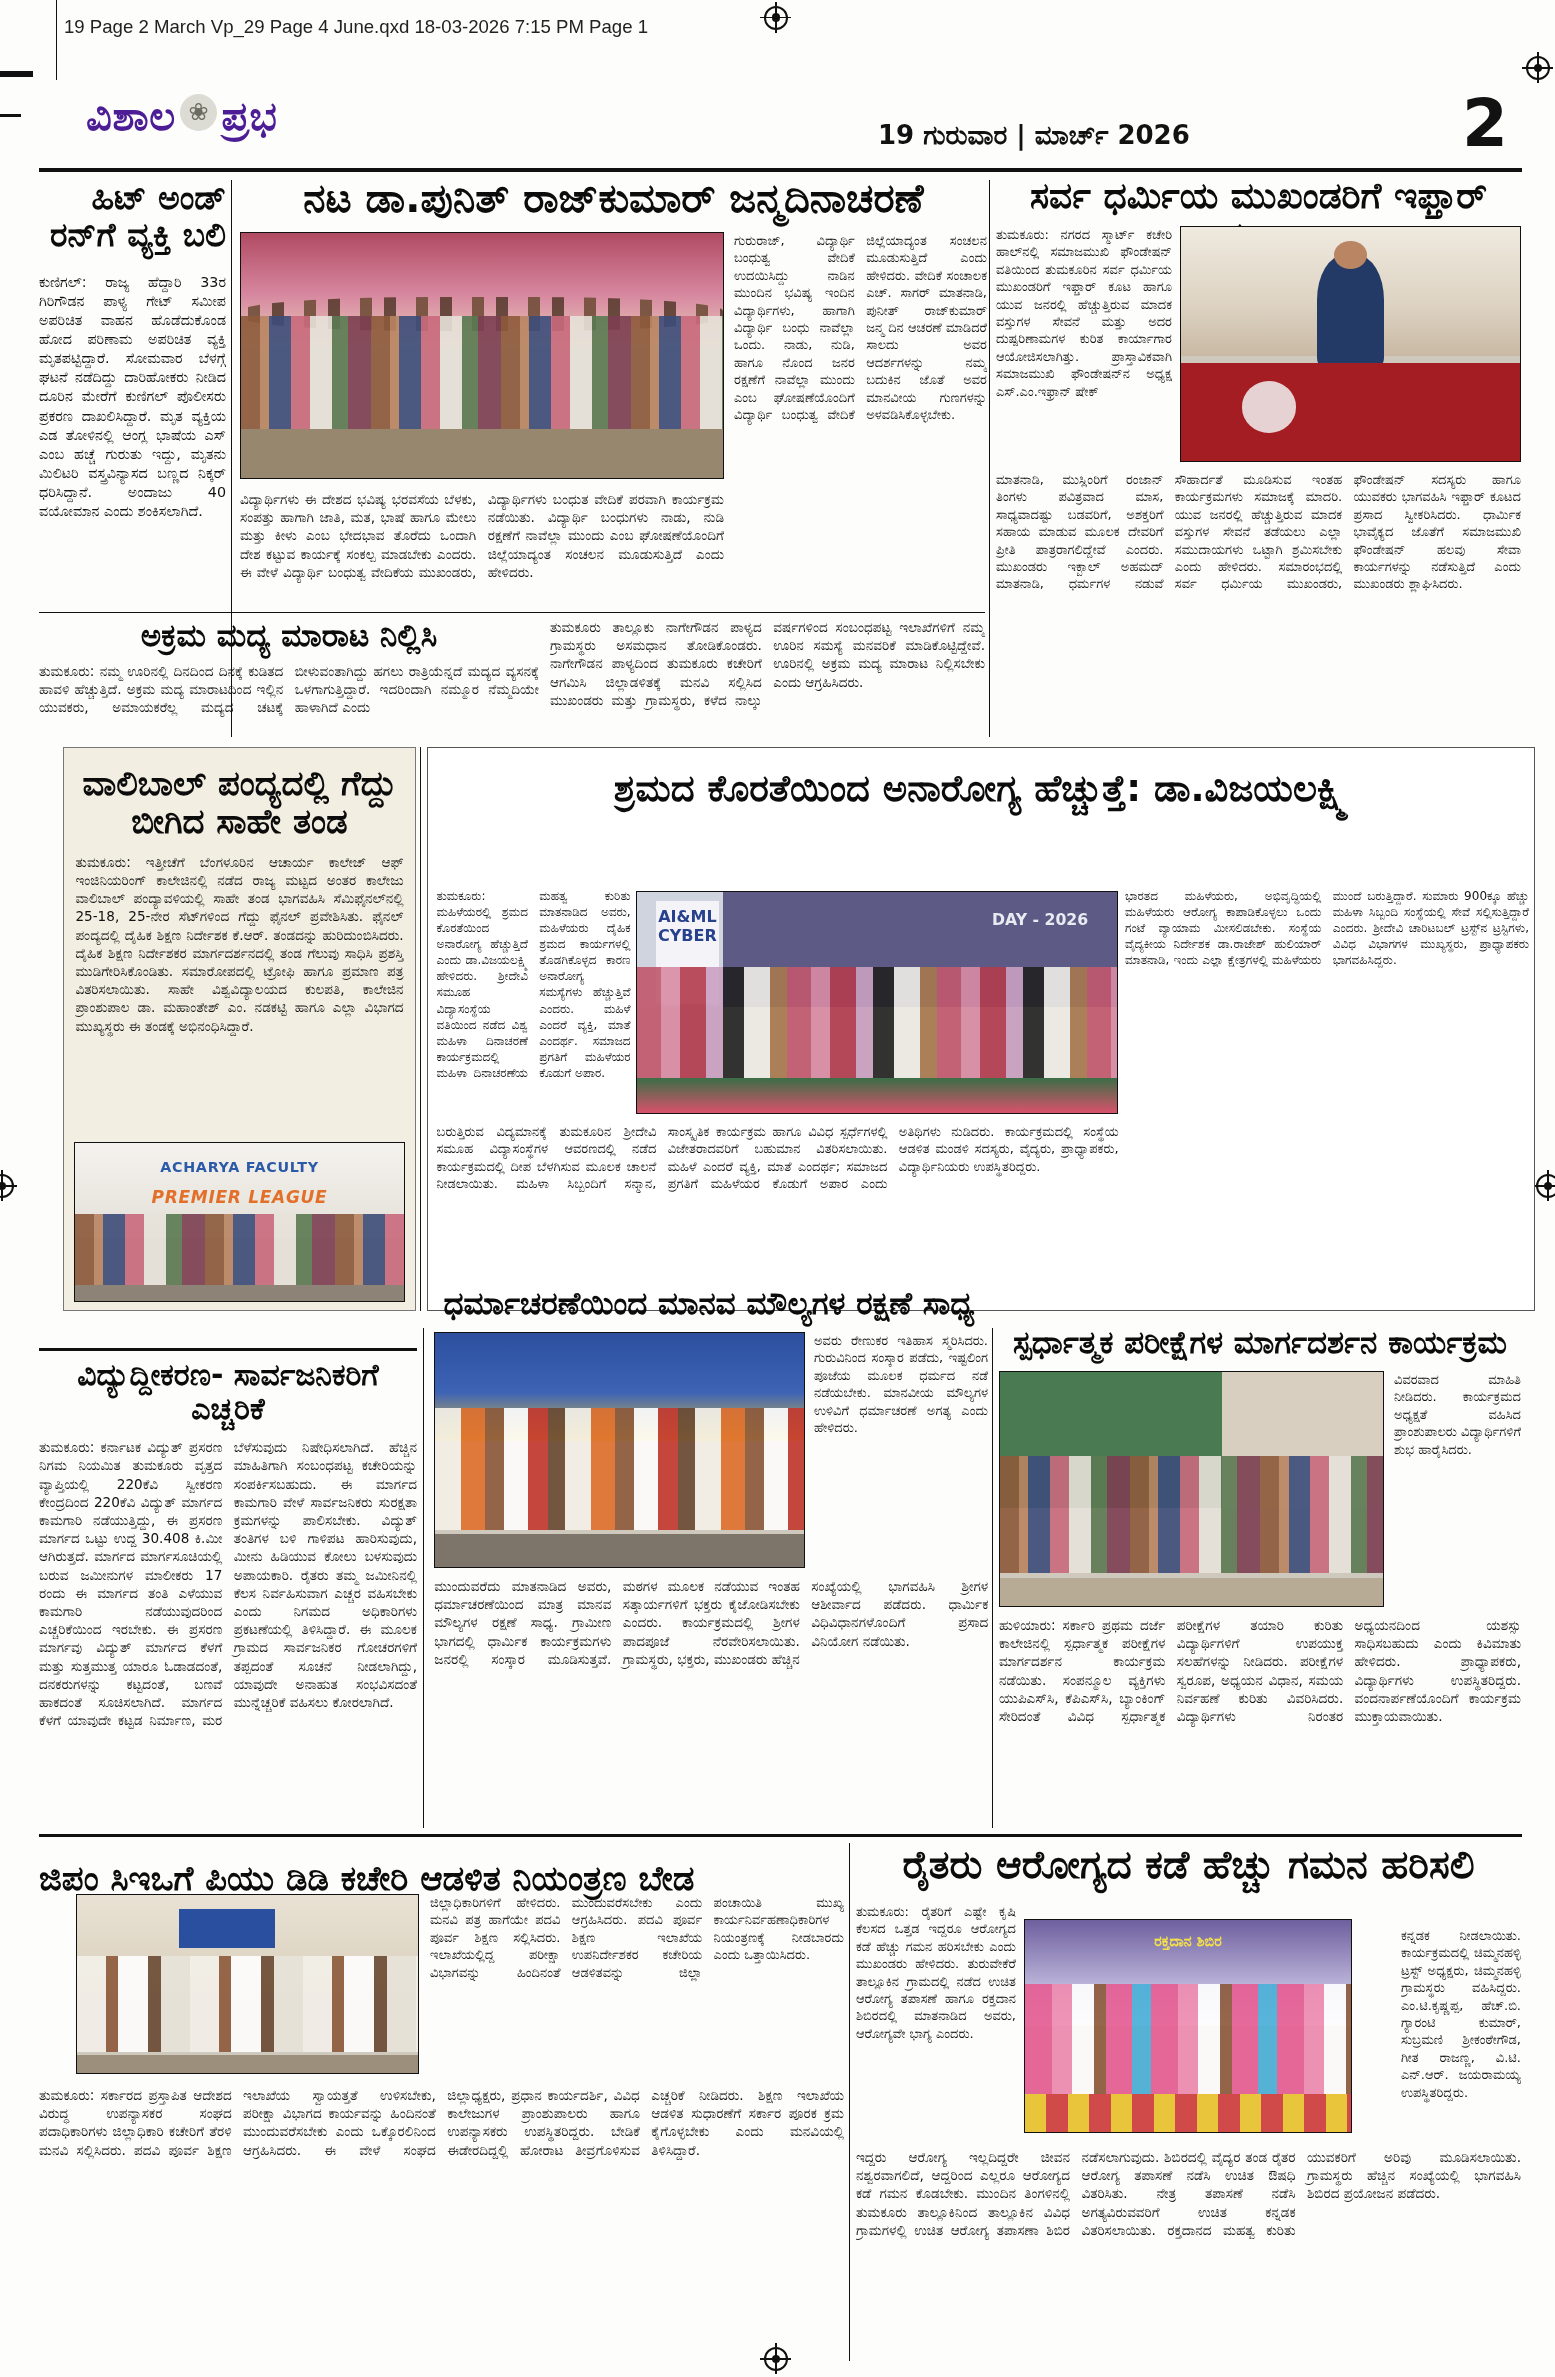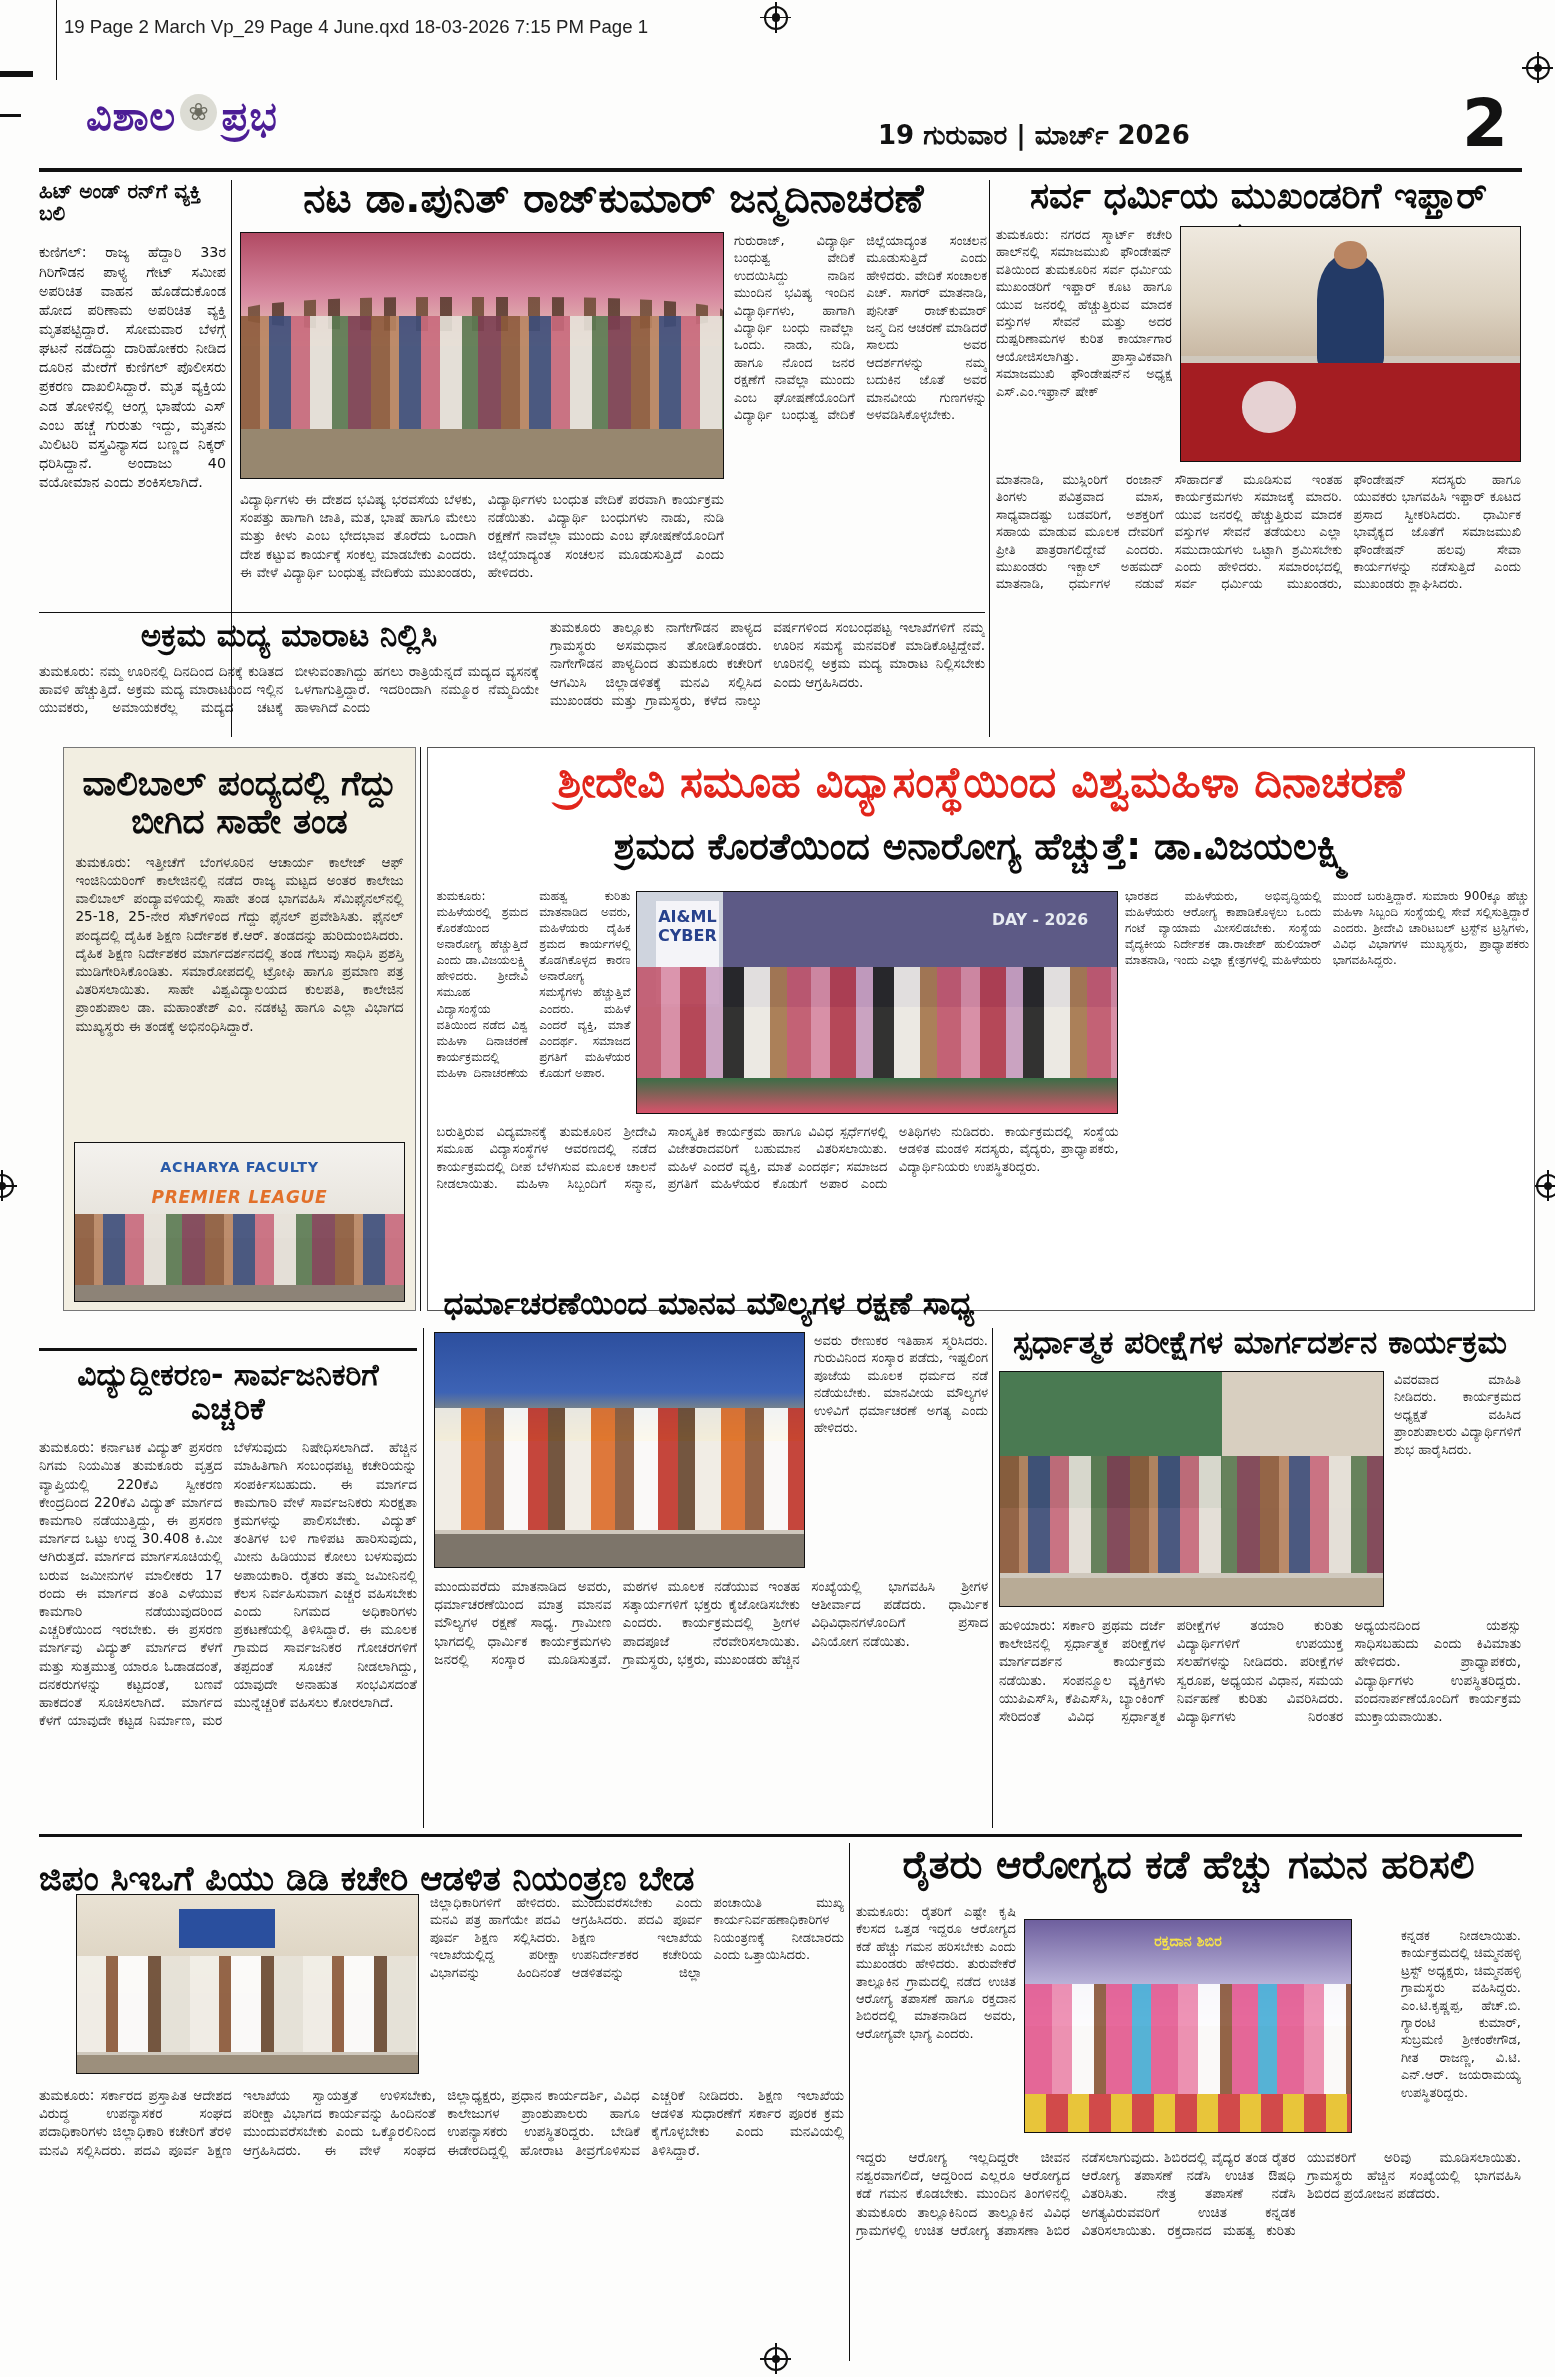--- a/index.html
+++ b/index.html
@@ -76,21 +76,21 @@
     </div>
 
   <div class="abs" style="left:86px;top:93px;">
     <span class="mast-name">ವಿಶಾಲ</span><span class="mast-logo">❀</span><span class="mast-name">ಪ್ರಭ</span>
   </div>
   <div class="abs dateline" style="left:878px;top:120px;">19 ಗುರುವಾರ | ಮಾರ್ಚ್ 2026</div>
   <div class="abs pagenum" style="left:1462px;top:91px;">2</div>
   <div class="abs rule-h" style="left:39px;top:168px;width:1483px;height:3.6px;"></div>
 
   <div class="abs" style="left:39px;top:180px;width:187px;height:434px;">
-    <div class="hl" style="font-size:20px;">ಹಿಟ್ ಅಂಡ್ ರನ್‌ಗೆ ವ್ಯಕ್ತಿ ಬಲಿ</div>
+    <div class="hl" style="font-size:33px;text-align:right;">ಹಿಟ್ ಅಂಡ್ ರನ್‌ಗೆ ವ್ಯಕ್ತಿ ಬಲಿ</div>
     <div class="bt" style="margin-top:18.6px;height:307px;font-size:14.3px;">ಕುಣಿಗಲ್: ರಾಜ್ಯ ಹೆದ್ದಾರಿ 33ರ ಗಿರಿಗೌಡನ ಪಾಳ್ಯ ಗೇಟ್ ಸಮೀಪ ಅಪರಿಚಿತ ವಾಹನ ಹೊಡೆದುಕೊಂಡ ಹೋದ ಪರಿಣಾಮ ಅಪರಿಚಿತ ವ್ಯಕ್ತಿ ಮೃತಪಟ್ಟಿದ್ದಾರೆ. ಸೋಮವಾರ ಬೆಳಗ್ಗೆ ಘಟನೆ ನಡೆದಿದ್ದು ದಾರಿಹೋಕರು ನೀಡಿದ ದೂರಿನ ಮೇರೆಗೆ ಕುಣಿಗಲ್ ಪೊಲೀಸರು ಪ್ರಕರಣ ದಾಖಲಿಸಿದ್ದಾರೆ. ಮೃತ ವ್ಯಕ್ತಿಯ ಎಡ ತೋಳಿನಲ್ಲಿ ಆಂಗ್ಲ ಭಾಷೆಯ ಎಸ್ ಎಂಬ ಹಚ್ಚೆ ಗುರುತು ಇದ್ದು, ಮೃತನು ಮಿಲಿಟರಿ ವಸ್ತ್ರವಿನ್ಯಾಸದ ಬಣ್ಣದ ನಿಕ್ಕರ್ ಧರಿಸಿದ್ದಾನೆ. ಅಂದಾಜು 40 ವಯೋಮಾನ ಎಂದು ಶಂಕಿಸಲಾಗಿದೆ.</div>
   </div>
   <div class="abs rule-v" style="left:231px;top:180px;width:1.4px;height:557px;"></div>
 
   <div class="abs" style="left:240px;top:176px;width:747px;height:561px;">
     <div class="hl center" style="font-size:40px;">ನಟ ಡಾ.ಪುನಿತ್ ರಾಜ್‌ಕುಮಾರ್ ಜನ್ಮದಿನಾಚರಣೆ</div>
     <div class="photo" style="left:0;top:56px;width:484px;height:247px;">
       <div class="backdrop" style="background:linear-gradient(180deg,#b14a63 0%,#d788a0 55%,#e8cdb8 100%);"></div>
       <div class="heads"></div>
       <div class="crowd"></div>
@@ -128,21 +128,20 @@
       <div class="backdrop" style="background:linear-gradient(180deg,#f4f2ee 0%,#e4e0d8 100%);height:60%;"></div>
       <div class="ovl" style="left:0;right:0;top:10%;text-align:center;font-size:14.3px;color:#2a5aa8;letter-spacing:0.7px;">ACHARYA FACULTY</div>
       <div class="ovl" style="left:0;right:0;top:28%;text-align:center;font-size:17px;font-style:italic;color:#e2702a;letter-spacing:0.7px;">PREMIER LEAGUE</div>
       <div class="crowd" style="top:45%;height:45%;"></div>
       <div class="floor" style="background:#8d8377;height:10%;"></div>
     </div>
   </div>
   <div class="abs rule-v" style="left:420px;top:747px;width:1.4px;height:564px;"></div>
 
   <div class="abs borderbox" style="left:427px;top:747px;width:1108px;height:564px;">
-    <div class="hl hl-red center" style="font-size:43px;margin-top:10px;">ಶ್ರೀದೇವಿ ಸಮೂಹ ವಿದ್ಯಾಸಂಸ್ಥೆಯಿಂದ ವಿಶ್ವಮಹಿಳಾ ದಿನಾಚರಣೆ</div>
     <div class="hl center" style="font-size:37px;margin-top:20px;">ಶ್ರಮದ ಕೊರತೆಯಿಂದ ಅನಾರೋಗ್ಯ ಹೆಚ್ಚುತ್ತೆ: ಡಾ.ವಿಜಯಲಕ್ಷ್ಮಿ</div>
     <div class="bt cols2" style="position:absolute;left:8.6px;top:140px;width:194px;height:414px;font-size:12px;">ತುಮಕೂರು: ಮಹಿಳೆಯರಲ್ಲಿ ಶ್ರಮದ ಕೊರತೆಯಿಂದ ಅನಾರೋಗ್ಯ ಹೆಚ್ಚುತ್ತಿದೆ ಎಂದು ಡಾ.ವಿಜಯಲಕ್ಷ್ಮಿ ಹೇಳಿದರು. ಶ್ರೀದೇವಿ ಸಮೂಹ ವಿದ್ಯಾಸಂಸ್ಥೆಯ ವತಿಯಿಂದ ನಡೆದ ವಿಶ್ವ ಮಹಿಳಾ ದಿನಾಚರಣೆ ಕಾರ್ಯಕ್ರಮದಲ್ಲಿ ಮಹಿಳಾ ದಿನಾಚರಣೆಯ ಮಹತ್ವ ಕುರಿತು ಮಾತನಾಡಿದ ಅವರು, ಮಹಿಳೆಯರು ದೈಹಿಕ ಶ್ರಮದ ಕಾರ್ಯಗಳಲ್ಲಿ ತೊಡಗಿಕೊಳ್ಳದ ಕಾರಣ ಅನಾರೋಗ್ಯ ಸಮಸ್ಯೆಗಳು ಹೆಚ್ಚುತ್ತಿವೆ ಎಂದರು. ಮಹಿಳೆ ಎಂದರೆ ವ್ಯಕ್ತಿ, ಮಾತೆ ಎಂದರ್ಥ. ಸಮಾಜದ ಪ್ರಗತಿಗೆ ಮಹಿಳೆಯರ ಕೊಡುಗೆ ಅಪಾರ.</div>
     <div class="photo" style="left:208px;top:143px;width:482px;height:223px;">
       <div class="backdrop" style="background:linear-gradient(90deg,#cfd4de 0 18%,#5d5a86 18% 100%);height:52%;"></div>
       <div class="sign" style="left:4%;top:4%;width:13%;height:44%;font-size:16px;padding-top:5.7px;">AI&amp;ML CYBER</div>
       <div class="ovl" style="right:6%;top:8%;font-size:15.7px;color:#e8ecf2;">DAY - 2026</div>
       <div class="crowd" style="top:34%;height:50%;background:repeating-linear-gradient(90deg,#c2576e 0 24px,#d98ba5 24px 43px,#b33b4e 43px 69px,#caa0c2 69px 86px,#222 86px 107px,#f0ede8 107px 133px,#a8794f 133px 150px);"></div>
       <div class="floor" style="background:linear-gradient(180deg,#3a6e46,#d9526b);height:16%;"></div>
     </div>
     <div class="bt cols2" style="position:absolute;left:697px;top:140px;width:404px;height:414px;font-size:12px;">ಭಾರತದ ಮಹಿಳೆಯರು, ಅಭಿವೃದ್ಧಿಯಲ್ಲಿ ಮಹಿಳೆಯರು ಆರೋಗ್ಯ ಕಾಪಾಡಿಕೊಳ್ಳಲು ಒಂದು ಗಂಟೆ ವ್ಯಾಯಾಮ ಮೀಸಲಿಡಬೇಕು. ಸಂಸ್ಥೆಯ ವೈದ್ಯಕೀಯ ನಿರ್ದೇಶಕ ಡಾ.ರಾಜೇಶ್ ಹುಲಿಯಾರ್ ಮಾತನಾಡಿ, ಇಂದು ಎಲ್ಲಾ ಕ್ಷೇತ್ರಗಳಲ್ಲಿ ಮಹಿಳೆಯರು ಮುಂದೆ ಬರುತ್ತಿದ್ದಾರೆ. ಸುಮಾರು 900ಕ್ಕೂ ಹೆಚ್ಚು ಮಹಿಳಾ ಸಿಬ್ಬಂದಿ ಸಂಸ್ಥೆಯಲ್ಲಿ ಸೇವೆ ಸಲ್ಲಿಸುತ್ತಿದ್ದಾರೆ ಎಂದರು. ಶ್ರೀದೇವಿ ಚಾರಿಟಬಲ್ ಟ್ರಸ್ಟ್‌ನ ಟ್ರಸ್ಟಿಗಳು, ವಿವಿಧ ವಿಭಾಗಗಳ ಮುಖ್ಯಸ್ಥರು, ಪ್ರಾಧ್ಯಾಪಕರು ಭಾಗವಹಿಸಿದ್ದರು.</div>

